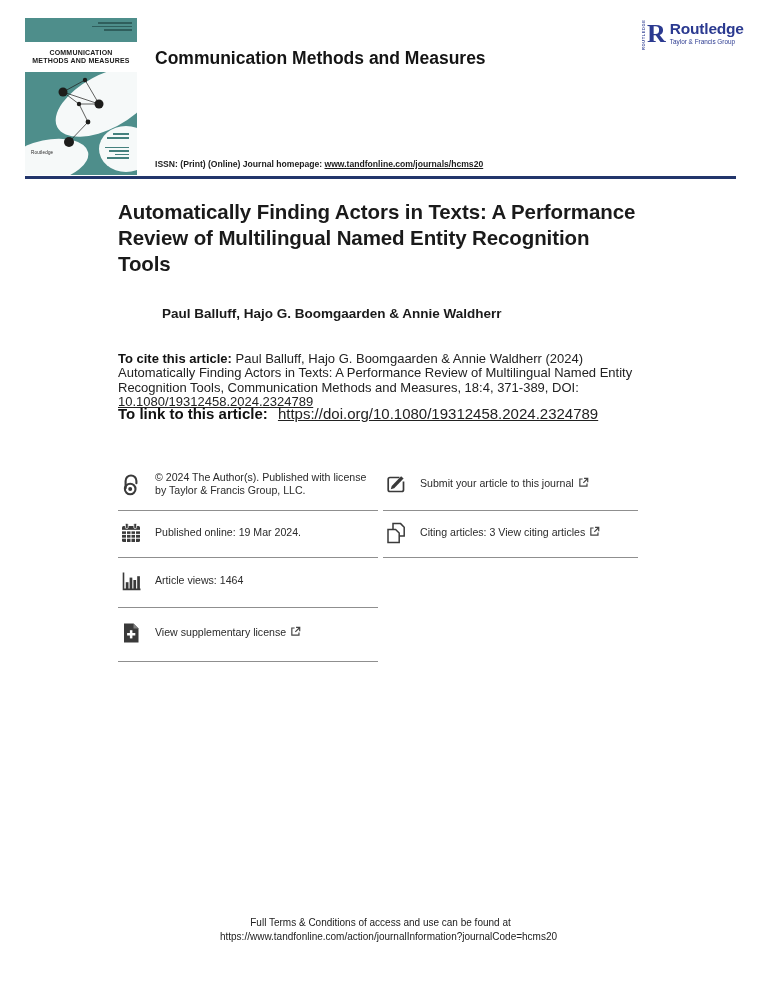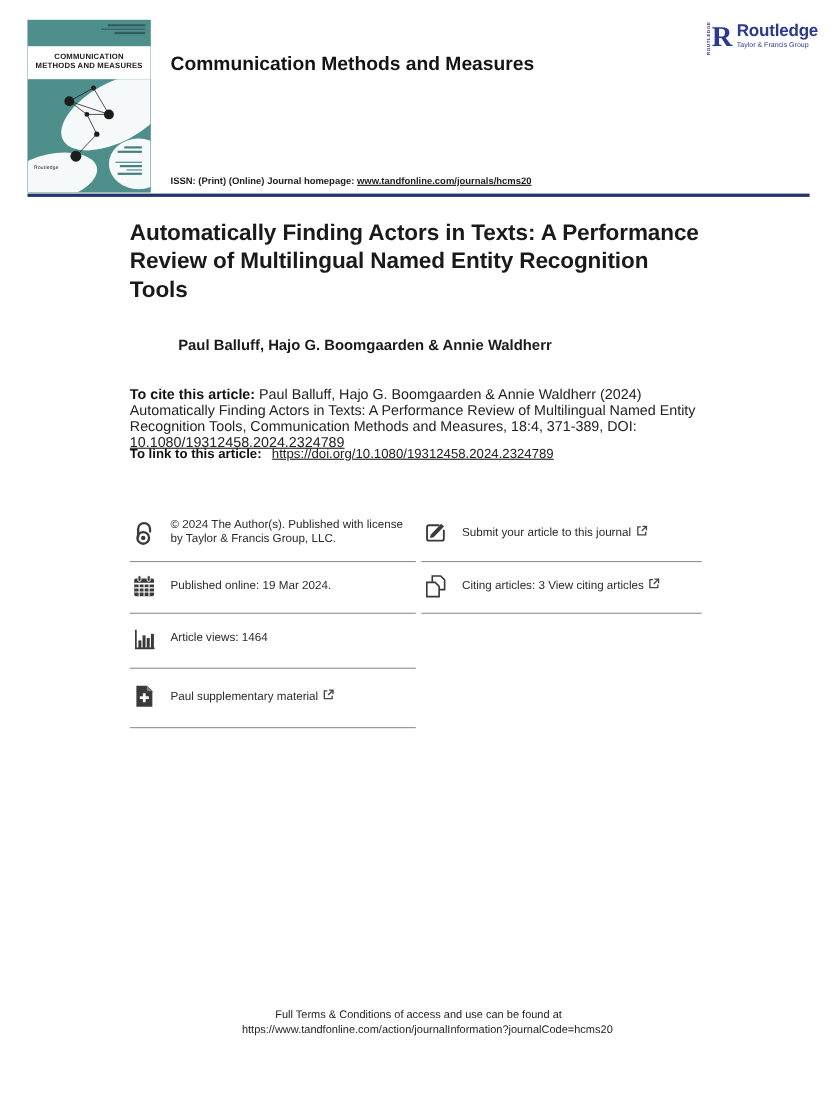--- a/index.html
+++ b/index.html
@@ -34,21 +34,21 @@
 
   .rule{position:absolute;left:25px;top:176px;width:711px;height:3px;background:#22356b;}
 
   
   .atitle{position:absolute;left:118px;top:199px;width:528px;font-size:20.5px;font-weight:700;
           line-height:26px;color:#1a1a1a;letter-spacing:-.1px;}
   .authors{position:absolute;left:118px;top:306px;font-size:13.5px;font-weight:700;color:#1a1a1a;padding-left:44px;}
   .cite{position:absolute;left:118px;top:352px;width:532px;font-size:13px;line-height:14.4px;color:#222;}
   .cite b{color:#111;}
   .cite a,.tolink a{color:#222;text-decoration:underline;}
-  .tolink{position:absolute;left:118px;top:405px;font-size:12px;color:#222;}
+  .tolink{position:absolute;left:118px;top:405px;font-size:15px;color:#222;}
   .tolink b{color:#111;}
   .tolink a{margin-left:6px;}
 
   
   .grid{position:absolute;left:118px;top:461px;width:522px;display:grid;
         grid-template-columns:260px 255px;column-gap:5px;
         grid-template-rows:50px 47px 50px 54px;grid-auto-flow:column;}
   .cell{display:flex;align-items:center;gap:11px;border-bottom:1px solid #8f8f8f;
         font-size:10.6px;line-height:13.2px;color:#2b2b2b;box-sizing:border-box;padding:2px 0 5px;}
   .ic{flex:0 0 26px;display:flex;flex-direction:column;align-items:center;}
@@ -186,21 +186,21 @@
 
     <div class="cell">
       <span class="ic">
         <svg width="24" height="24" viewBox="0 0 24 24">
           <path d="M5,2.5 h9.5 l5,5 V21.5 H5 z" fill="#3a3a3a"></path>
           <path d="M14.5,2.5 l5,5 h-5 z" fill="#808080"></path>
           <rect x="10.9" y="9.2" width="2.5" height="8.2" fill="#fff"></rect>
           <rect x="8.1" y="12" width="8.2" height="2.5" fill="#fff"></rect>
         </svg>
       </span>
-      <span class="txt"><span>Paul supplementary material</span><svg class="ext" width="11" height="11" viewBox="0 0 12 12">
+      <span class="txt"><span>View supplementary license</span><svg class="ext" width="11" height="11" viewBox="0 0 12 12">
             <path d="M5,2.2 H2 V10 H9.8 V7" fill="none" stroke="#444" stroke-width="1.3"></path>
             <path d="M6.6,1.6 H10.6 V5.6 M10.6,1.6 L5.8,6.4" fill="none" stroke="#444" stroke-width="1.3"></path>
           </svg></span>
     </div>
 
     <div class="cell">
       <span class="ic">
         <svg width="24" height="24" viewBox="0 0 24 24">
           <path d="M15.5,5.5 H6 a1.8,1.8 0 0 0 -1.8,1.8 V17.7 a1.8,1.8 0 0 0 1.8,1.8 H17.7 a1.8,1.8 0 0 0 1.8,-1.8 V9.5" fill="none" stroke="#3a3a3a" stroke-width="1.7"></path>
           <path d="M10.2,16.3 L19.6,6.6 l-2.5,-2.4 L7.7,13.9 l-0.9,3.3 z" fill="#3a3a3a"></path>

